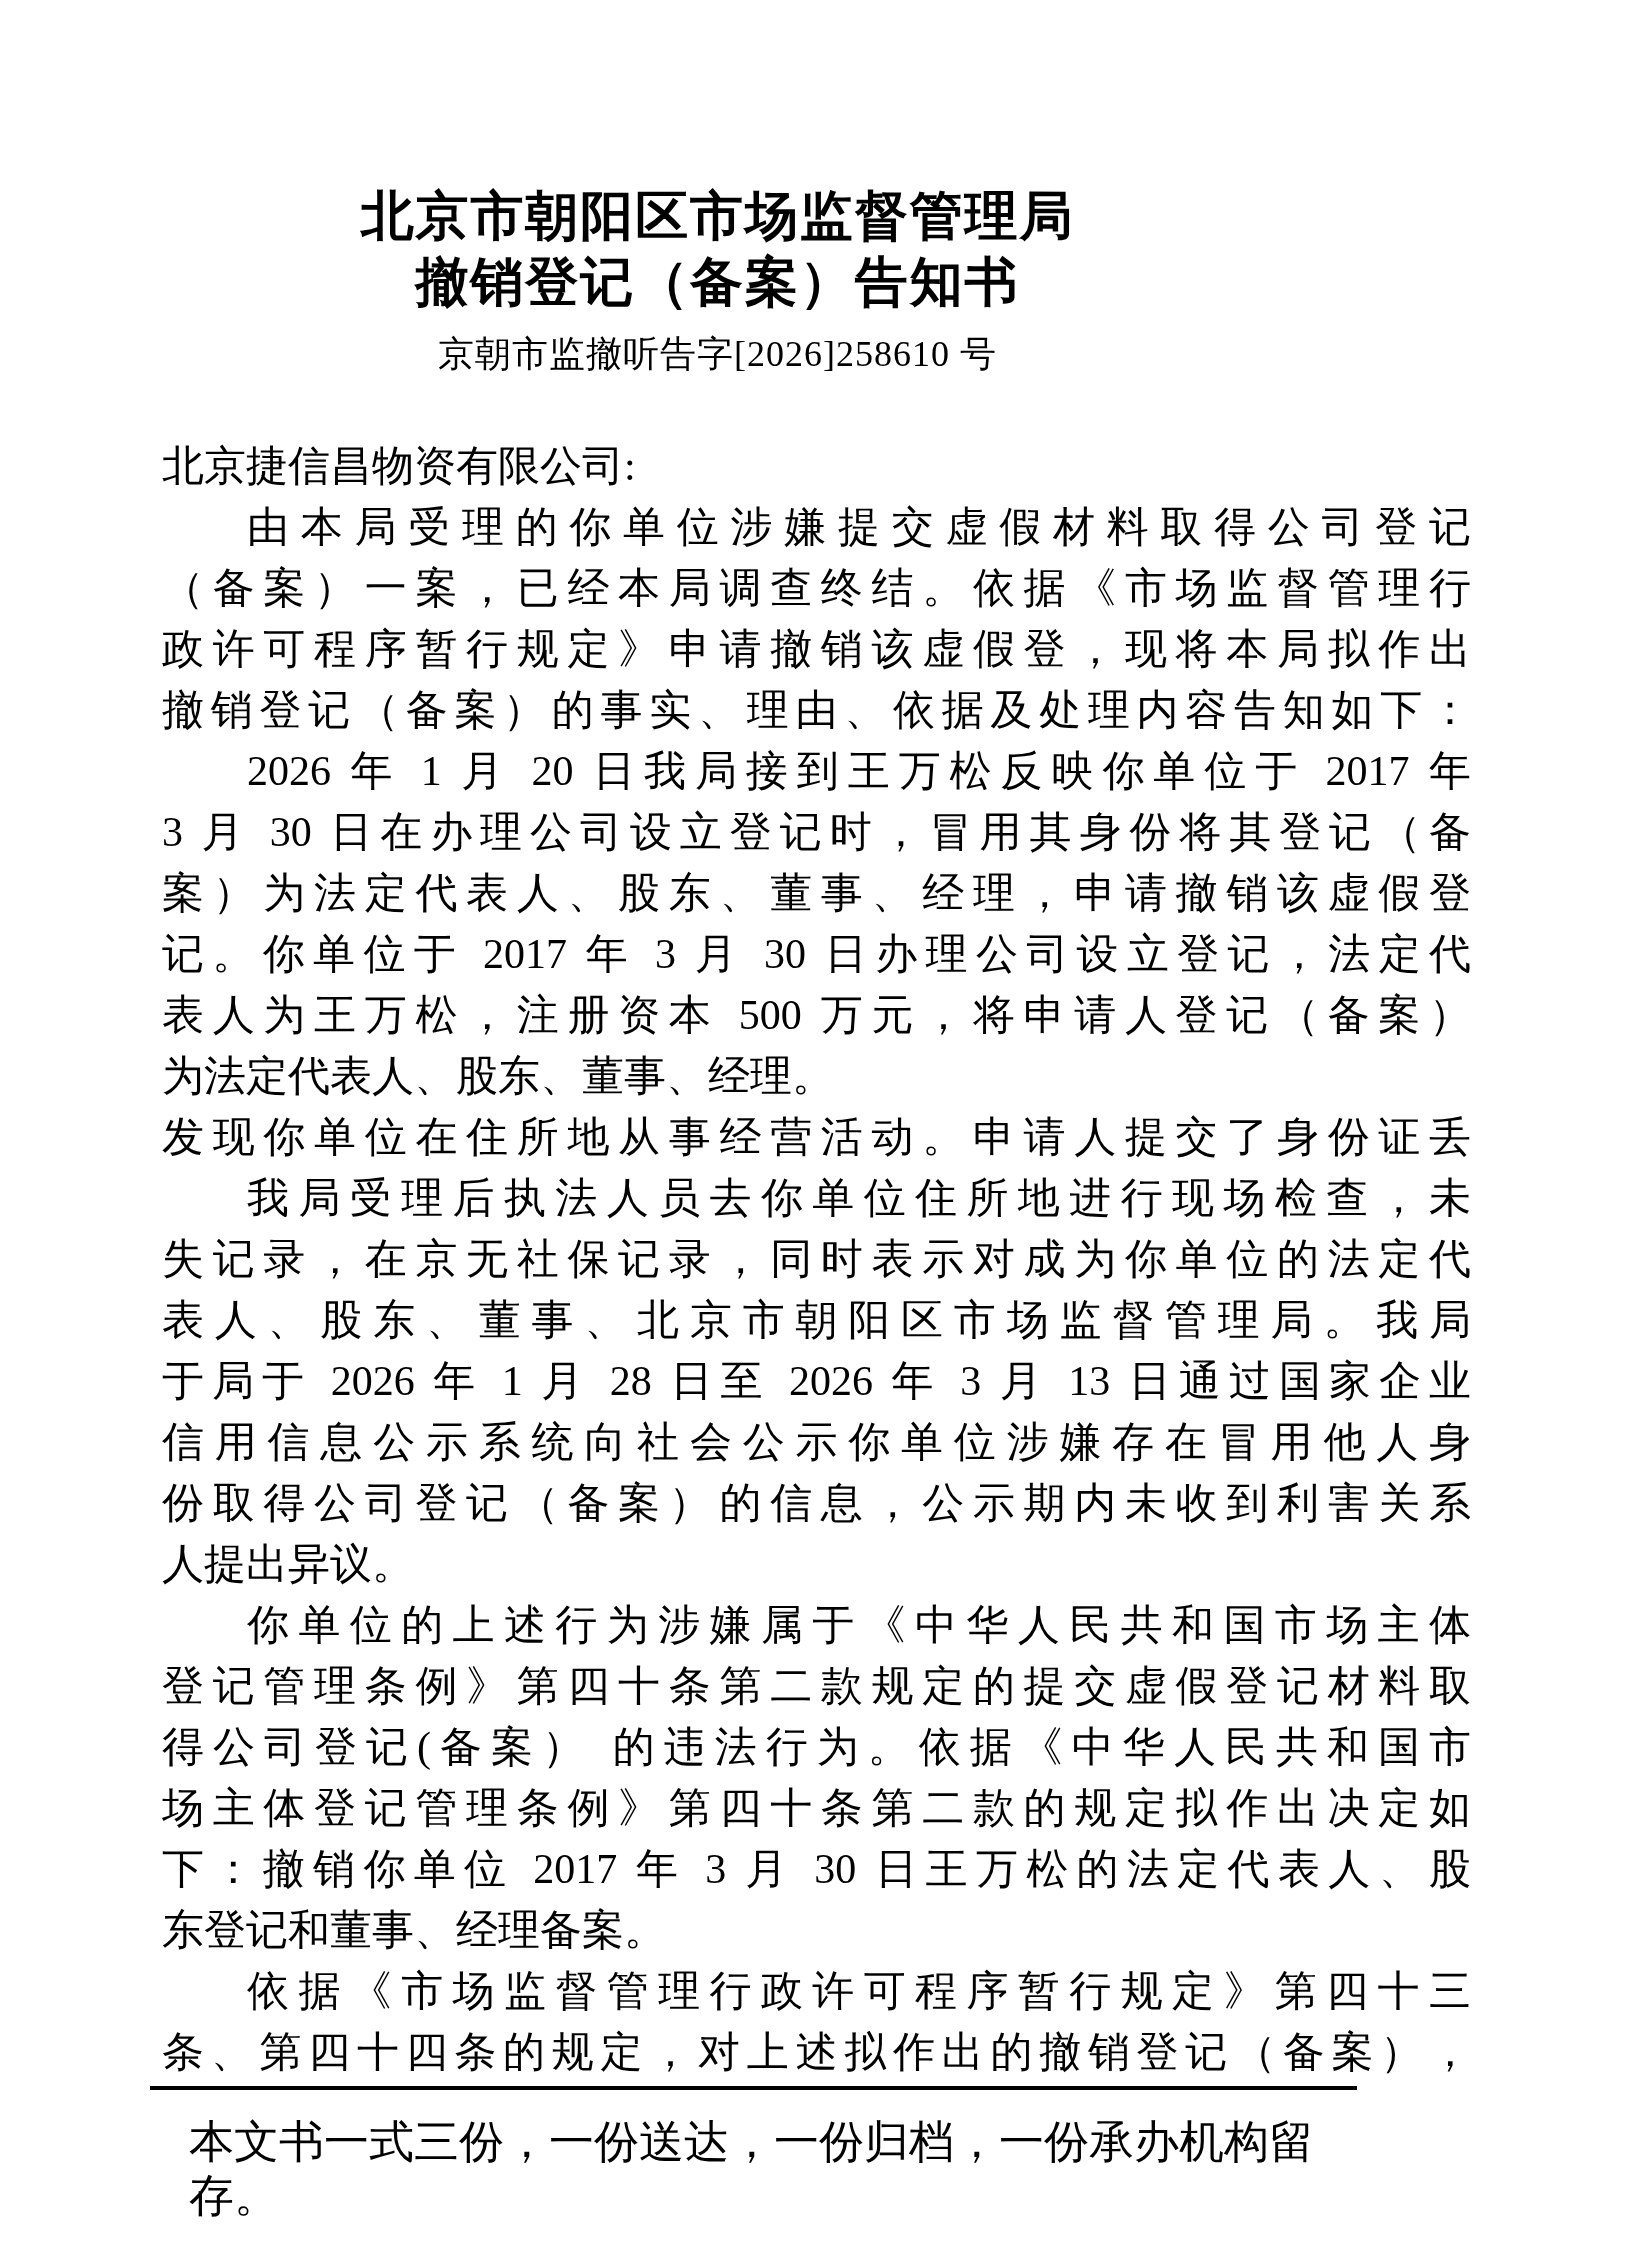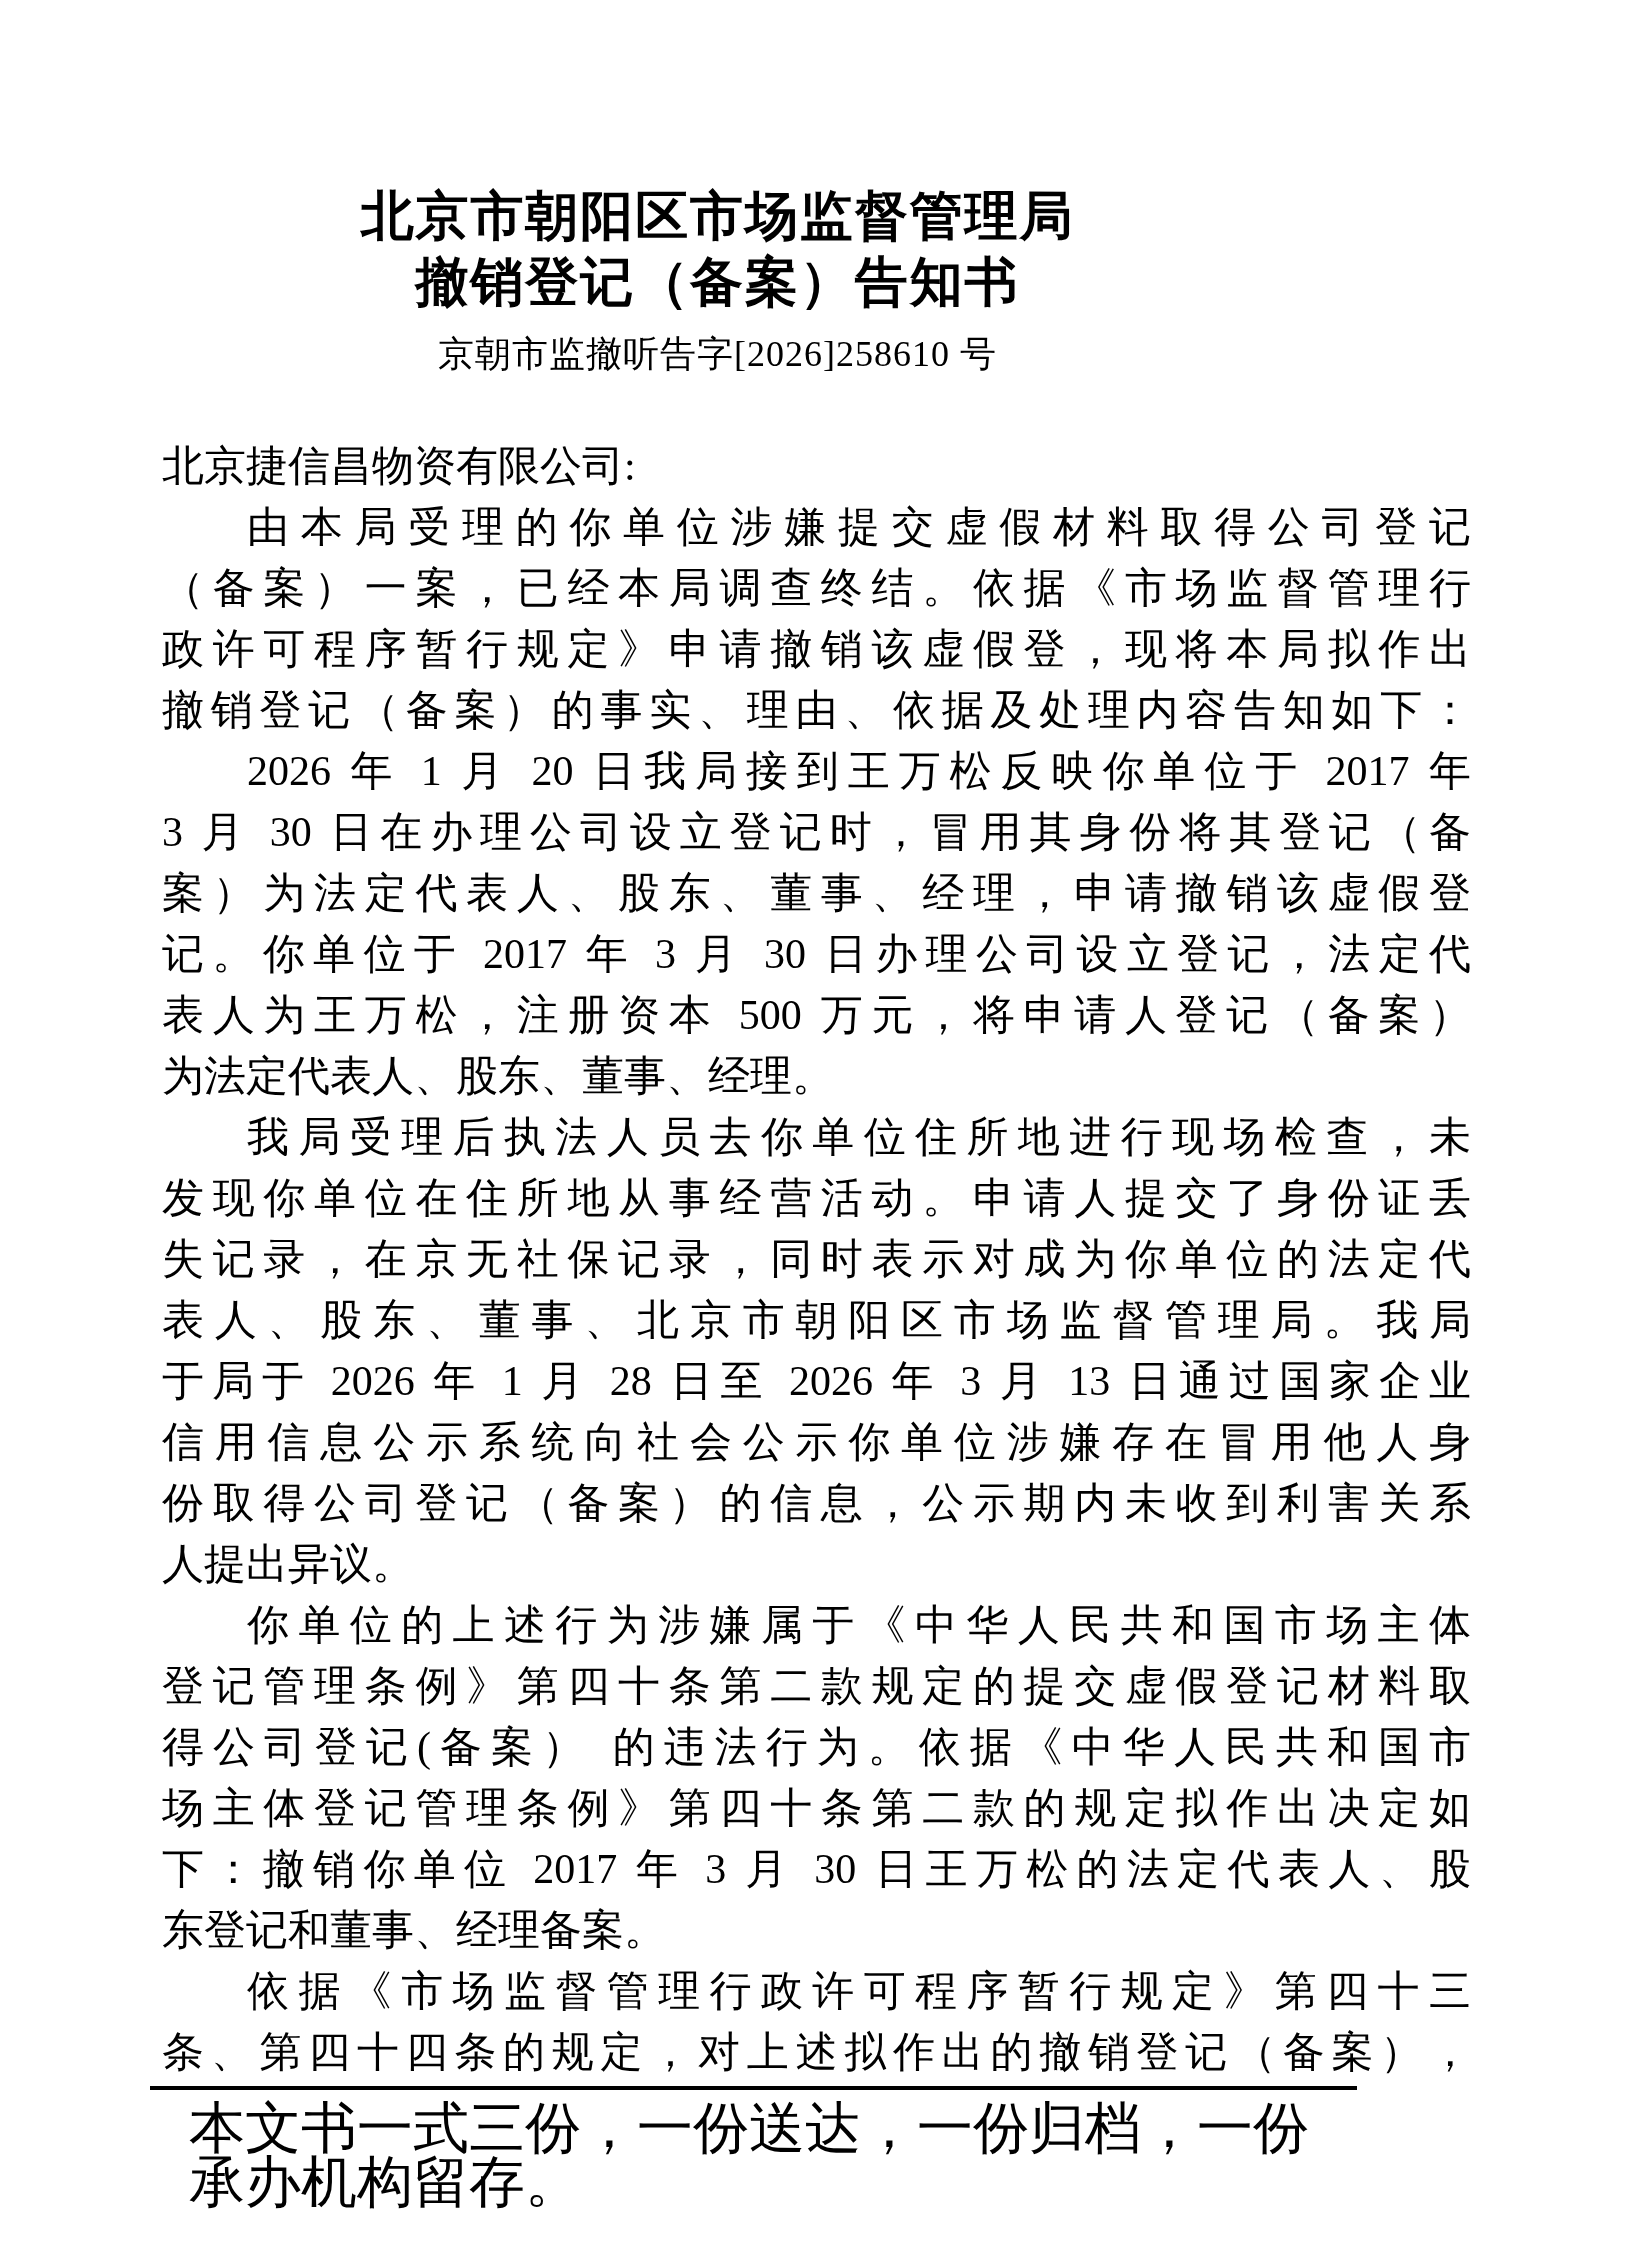--- a/index.html
+++ b/index.html
@@ -50,23 +50,23 @@
     left: 150px;
     top: 2086px;
     width: 1207px;
   }
   .rule {
     height: 3.9px;
     background: #000000;
   }
   .footer-note {
     font-family: "Liberation Serif", "DejaVu Serif", serif;
-    font-size: 56px;
+    font-size: 45px;
     line-height: 54px;
-    margin-top: 11px;
+    margin-top: 25px;
     padding-left: 39px;
   }
 </style>
 </head>
 <body>
 
 <div class="page">
 
   <div class="header">
     <h1 class="title">北京市朝阳区市场监督管理局</h1>
@@ -80,22 +80,22 @@
         <div class="line indent">由本局受理的你单位涉嫌提交虚假材料取得公司登记</div>
         <div class="line">（备案）一案，已经本局调查终结。依据《市场监督管理行</div>
         <div class="line">政许可程序暂行规定》申请撤销该虚假登，现将本局拟作出</div>
         <div class="line">撤销登记（备案）的事实、理由、依据及处理内容告知如下：</div>
         <div class="line indent">2026 年 1 月 20 日我局接到王万松反映你单位于 2017 年</div>
         <div class="line">3 月 30 日在办理公司设立登记时，冒用其身份将其登记（备</div>
         <div class="line">案）为法定代表人、股东、董事、经理，申请撤销该虚假登</div>
         <div class="line">记。你单位于 2017 年 3 月 30 日办理公司设立登记，法定代</div>
         <div class="line">表人为王万松，注册资本 500 万元，将申请人登记（备案）</div>
         <div class="line short">为法定代表人、股东、董事、经理。</div>
+        <div class="line">发现你单位在住所地从事经营活动。申请人提交了身份证丢</div>
         <div class="line indent">我局受理后执法人员去你单位住所地进行现场检查，未</div>
-        <div class="line">发现你单位在住所地从事经营活动。申请人提交了身份证丢</div>
         <div class="line">失记录，在京无社保记录，同时表示对成为你单位的法定代</div>
         <div class="line">表人、股东、董事、北京市朝阳区市场监督管理局。我局</div>
         <div class="line">于局于 2026 年 1 月 28 日至 2026 年 3 月 13 日通过国家企业</div>
         <div class="line">信用信息公示系统向社会公示你单位涉嫌存在冒用他人身</div>
         <div class="line">份取得公司登记（备案）的信息，公示期内未收到利害关系</div>
         <div class="line short">人提出异议。</div>
         <div class="line indent">你单位的上述行为涉嫌属于《中华人民共和国市场主体</div>
         <div class="line">登记管理条例》第四十条第二款规定的提交虚假登记材料取</div>
         <div class="line">得公司登记(备案） 的违法行为。依据《中华人民共和国市</div>
         <div class="line">场主体登记管理条例》第四十条第二款的规定拟作出决定如</div>

